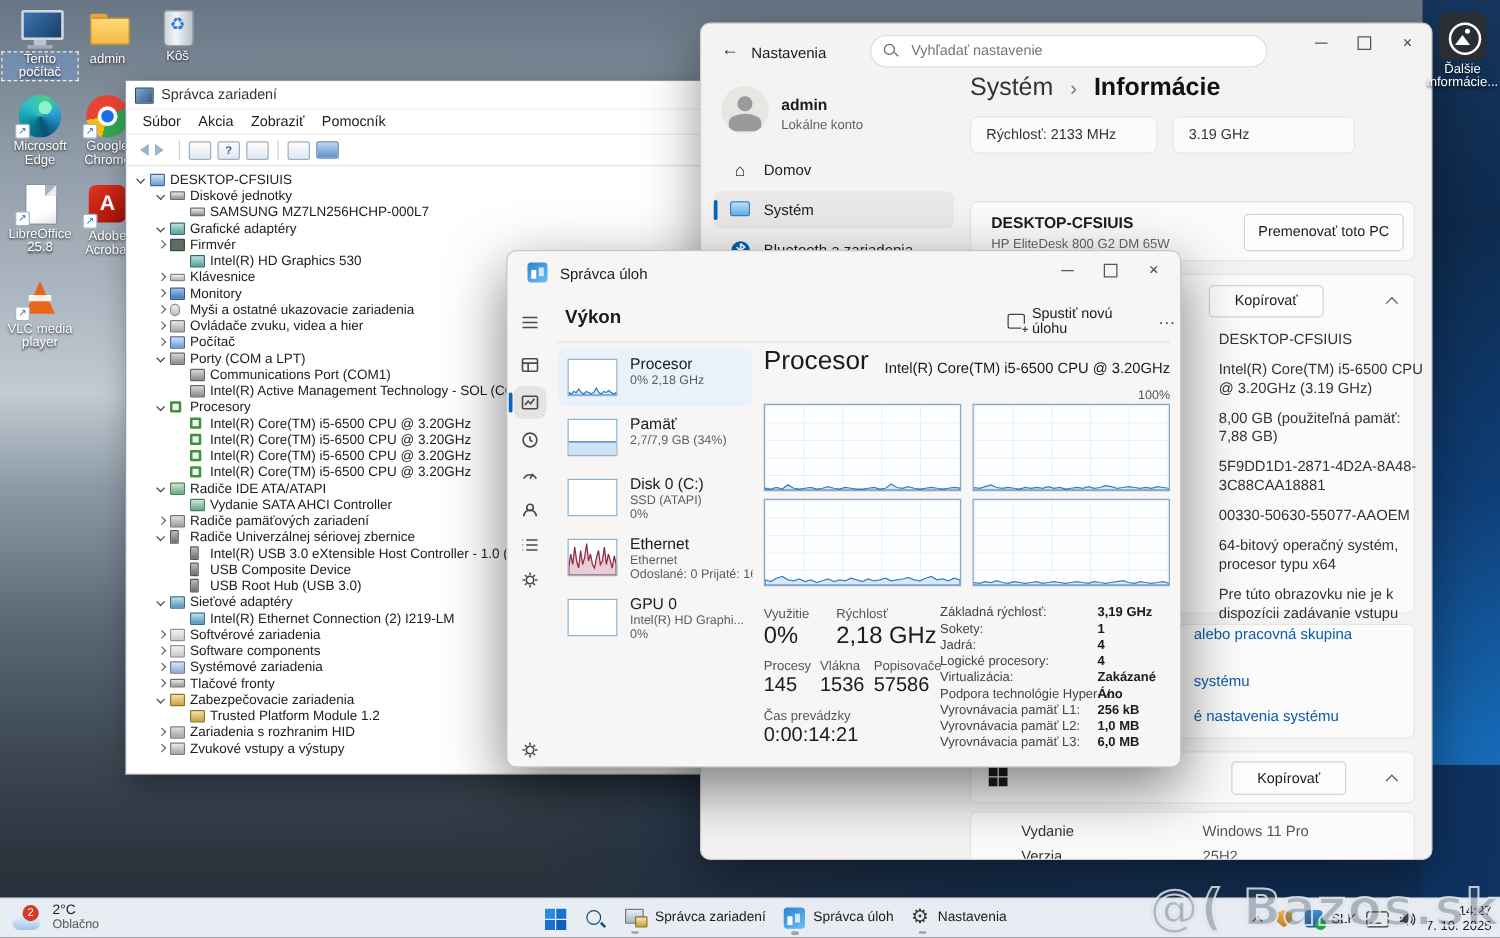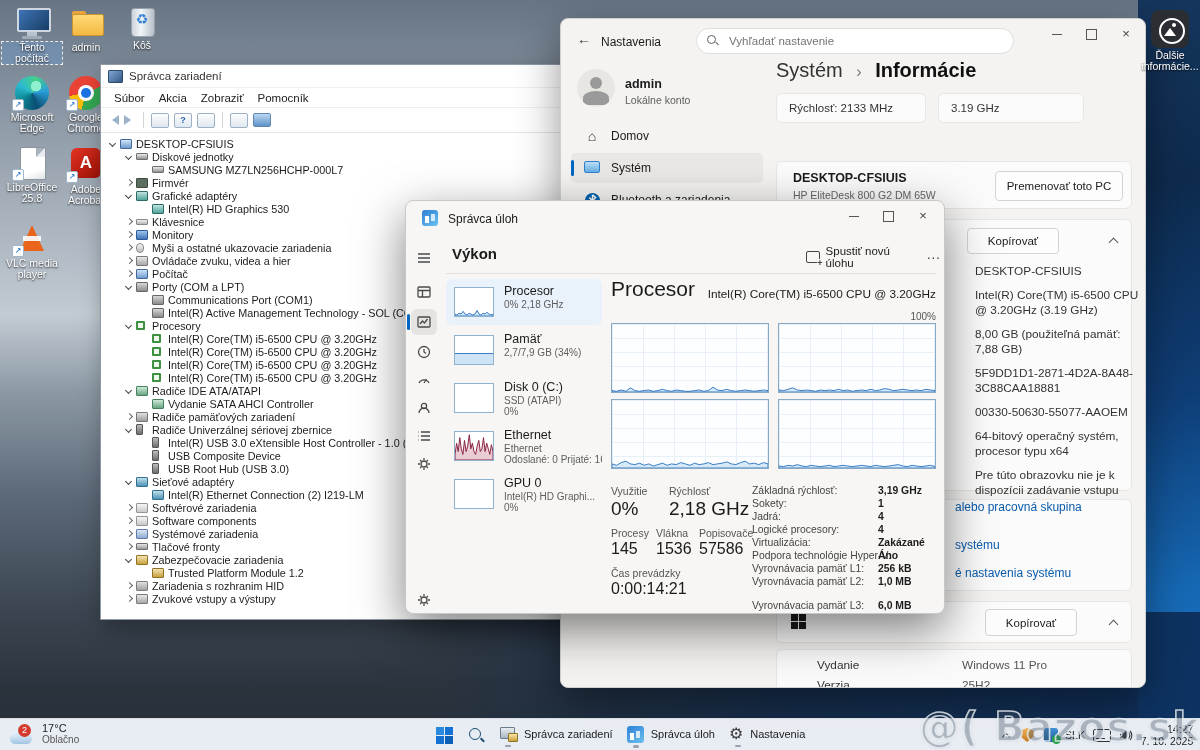--- a/index.html
+++ b/index.html
@@ -333,28 +333,28 @@
           <span class="chev chev-down"></span>
           <span class="ti disk-icon"></span>
           <span class="dm-label">Diskové jednotky</span>
         </div>
         <div class="dm-row" style="padding-left: 38px;">
           <span class="chev "></span>
           <span class="ti disk-icon"></span>
           <span class="dm-label">SAMSUNG MZ7LN256HCHP-000L7</span>
         </div>
         <div class="dm-row" style="padding-left: 22px;">
-          <span class="chev chev-right"></span>
-          <span class="ti firmware-icon"></span>
-          <span class="dm-label">Firmvér</span>
-        </div>
-        <div class="dm-row" style="padding-left: 22px;">
           <span class="chev chev-down"></span>
           <span class="ti display-adapter-icon"></span>
           <span class="dm-label">Grafické adaptéry</span>
+        </div>
+        <div class="dm-row" style="padding-left: 22px;">
+          <span class="chev chev-right"></span>
+          <span class="ti firmware-icon"></span>
+          <span class="dm-label">Firmvér</span>
         </div>
         <div class="dm-row" style="padding-left: 38px;">
           <span class="chev "></span>
           <span class="ti display-adapter-icon"></span>
           <span class="dm-label">Intel(R) HD Graphics 530</span>
         </div>
         <div class="dm-row" style="padding-left: 22px;">
           <span class="chev chev-right"></span>
           <span class="ti keyboard-icon"></span>
           <span class="dm-label">Klávesnice</span>
@@ -751,32 +751,32 @@
         </div>
       <div class="tm-right-stats" id="tm-right-stats">
           <div class="trs-row" style="top: 0px;"><span>Základná rýchlosť:</span><b>3,19 GHz</b></div>
           <div class="trs-row" style="top: 13px;"><span>Sokety:</span><b>1</b></div>
           <div class="trs-row" style="top: 26px;"><span>Jadrá:</span><b>4</b></div>
           <div class="trs-row" style="top: 39px;"><span>Logické procesory:</span><b>4</b></div>
           <div class="trs-row" style="top: 52px;"><span>Virtualizácia:</span><b>Zakázané</b></div>
           <div class="trs-row" style="top: 65px;"><span>Podpora technológie Hyper-V:</span><b>Áno</b></div>
           <div class="trs-row" style="top: 78px;"><span>Vyrovnávacia pamäť L1:</span><b>256 kB</b></div>
           <div class="trs-row" style="top: 91px;"><span>Vyrovnávacia pamäť L2:</span><b>1,0 MB</b></div>
-          <div class="trs-row" style="top: 115px;"><span>Vyrovnávacia pamäť L3:</span><b>6,0 MB</b></div>
+          <div class="trs-row" style="top: 104px;"><span>Vyrovnávacia pamäť L3:</span><b>6,0 MB</b></div>
         </div>
     </div>
   </div>
 
   <div id="taskbar">
     <div class="weather">
       <div class="cloud">
           <span class="wbadge">2</span>
         </div>
       <div class="wtxt">
-        <div class="wtemp">17°C</div>
+        <div class="wtemp">2°C</div>
         <div class="wcond">Oblačno</div>
       </div>
     </div>
     <div class="tb-center">
       <span class="startlogo">
           <i></i>
           <i></i>
           <i></i>
           <i></i>
         </span>

